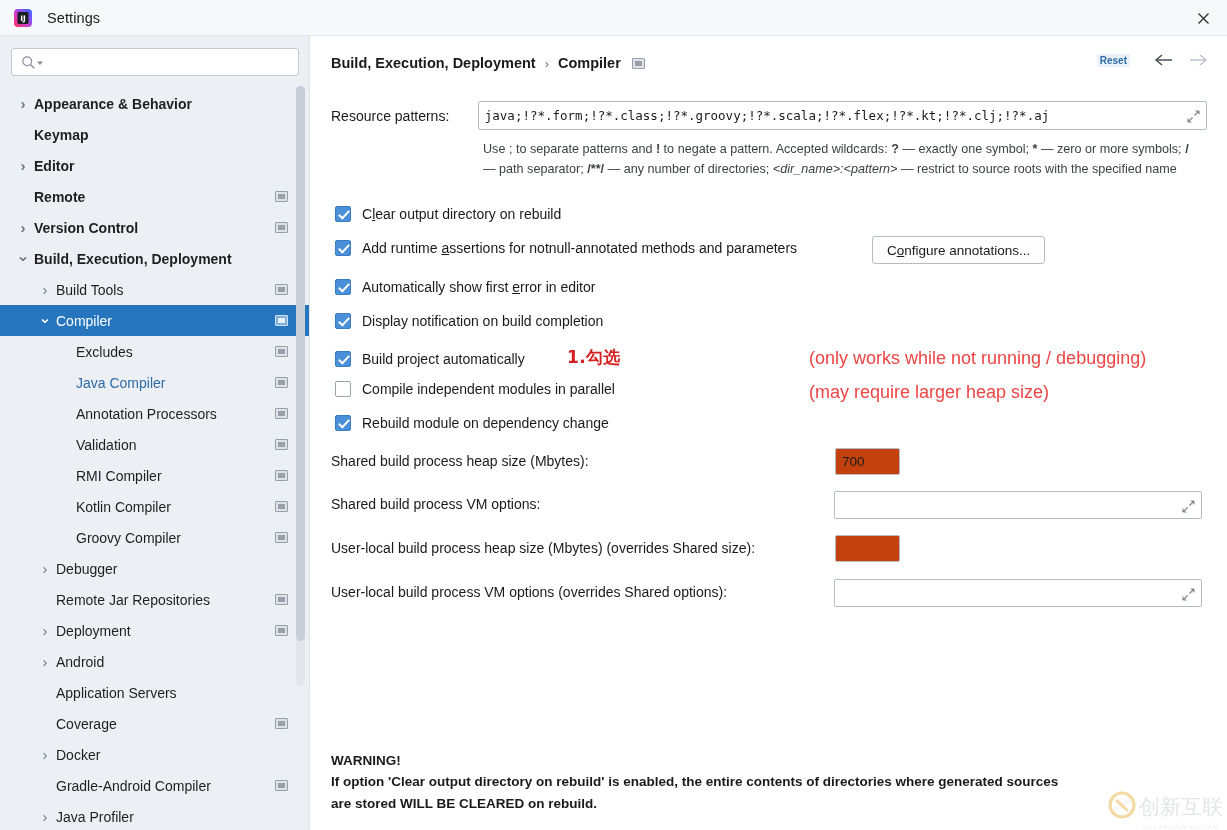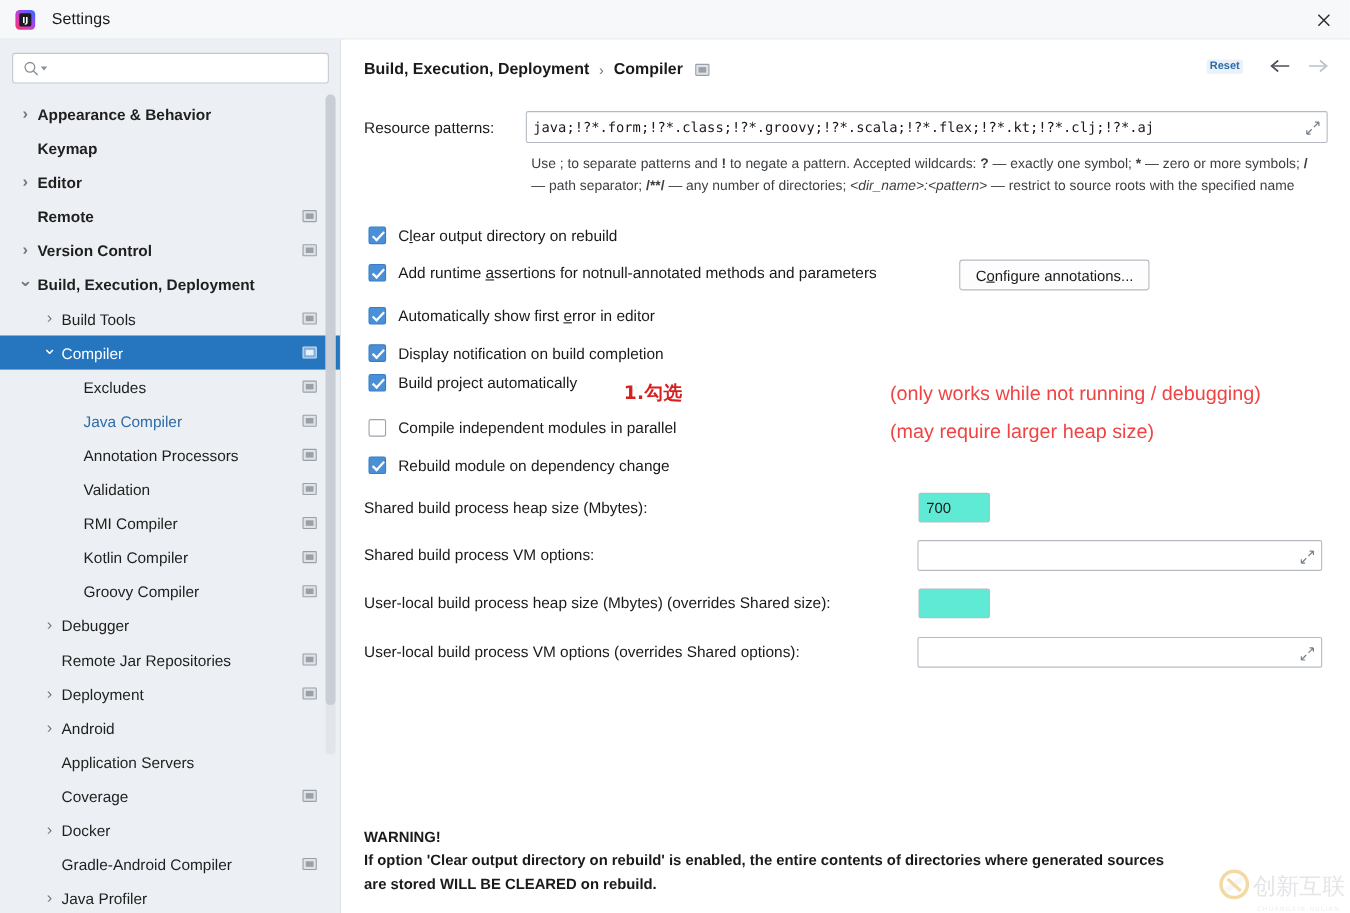--- a/index.html
+++ b/index.html
@@ -163,21 +163,21 @@
   .annot {
     position: absolute; font-size: 17px; font-weight: bold; color: #d62020;
     font-family: "DejaVu Sans", sans-serif; letter-spacing: .3px;
   }
   .hint { position: absolute; font-size: 18px; color: #ef4444; white-space: nowrap; }
 
   
   .f-label { position: absolute; font-size: 14px; color: #1a1a1a; white-space: nowrap; }
   .f-small {
     position: absolute; width: 65px; height: 27px; border: 1px solid #b6bbc3;
-    border-radius: 2px; background: #5eead4;
+    border-radius: 2px; background: #c2410c;
   }
   .f-small input {
     width: 100%; height: 100%; border: 0; outline: 0; background: transparent;
     font-size: 13.5px; color: #1a1a1a; padding: 0 6px;
     font-family: "Liberation Sans", sans-serif;
   }
   .f-wide {
     position: absolute; width: 368px; height: 28px; border: 1px solid #b6bbc3;
     border-radius: 2px; background: #fff;
   }
@@ -410,21 +410,21 @@
         <span class="cb-label"><span>Add runtime </span><u>a</u><span>ssertions for notnull-annotated methods and parameters</span></span>
       </div>
       <div class="cb-row" style="top: 241px;">
         <span class="cbox on"></span>
         <span class="cb-label"><span>Automatically show first </span><u>e</u><span>rror in editor</span></span>
       </div>
       <div class="cb-row" style="top: 275px;">
         <span class="cbox on"></span>
         <span class="cb-label"><span>Display notification on build completion</span><span></span></span>
       </div>
-      <div class="cb-row" style="top: 302px;">
+      <div class="cb-row" style="top: 313px;">
         <span class="cbox on"></span>
         <span class="cb-label"><span>Build project automatically</span><span></span></span>
       </div>
       <div class="cb-row" style="top: 343px;">
         <span class="cbox"></span>
         <span class="cb-label"><span>Compile independent modules in parallel</span><span></span></span>
       </div>
       <div class="cb-row" style="top: 377px;">
         <span class="cbox on"></span>
         <span class="cb-label"><span>Rebuild module on dependency change</span><span></span></span>

